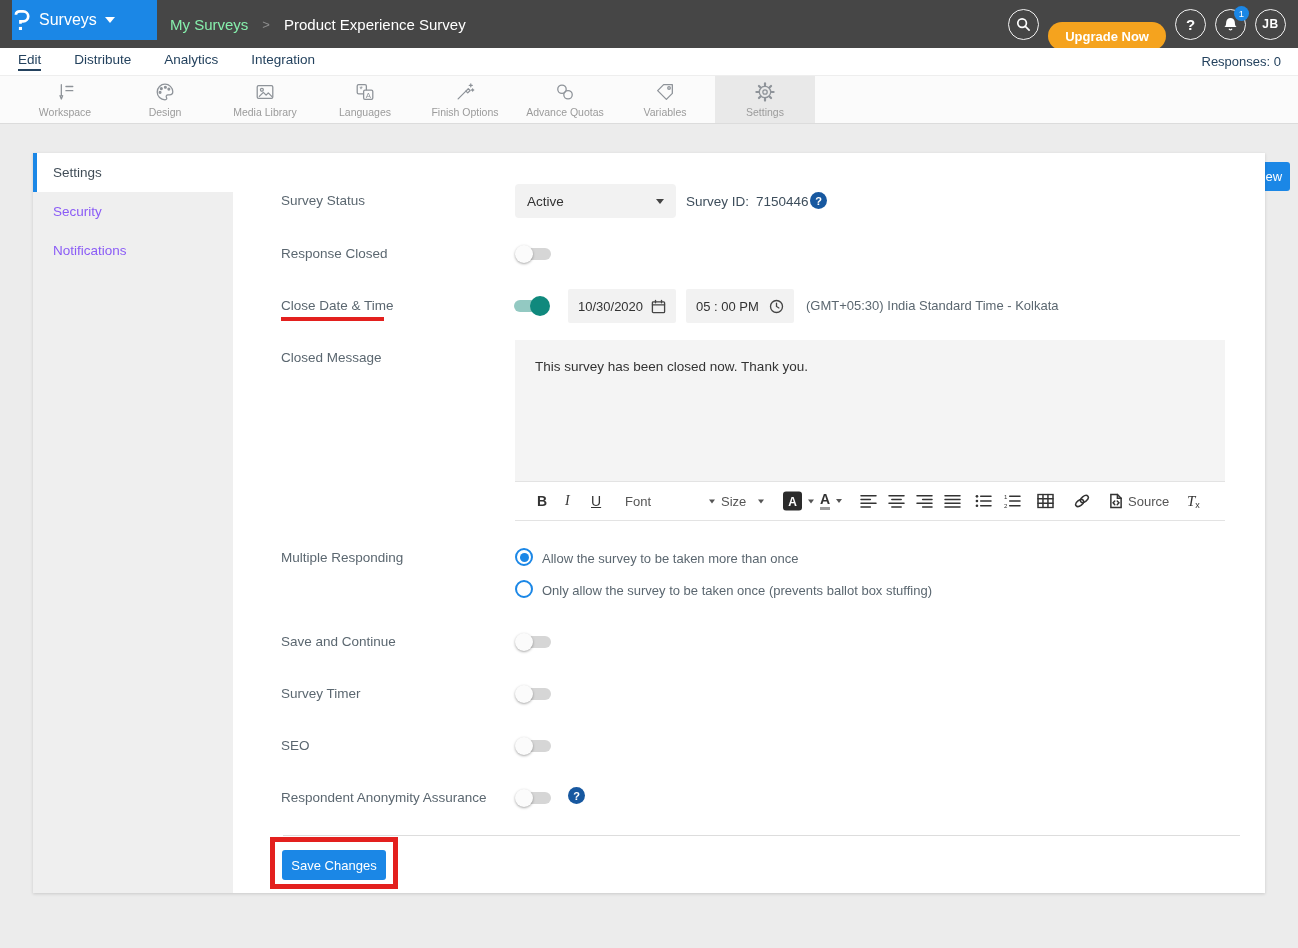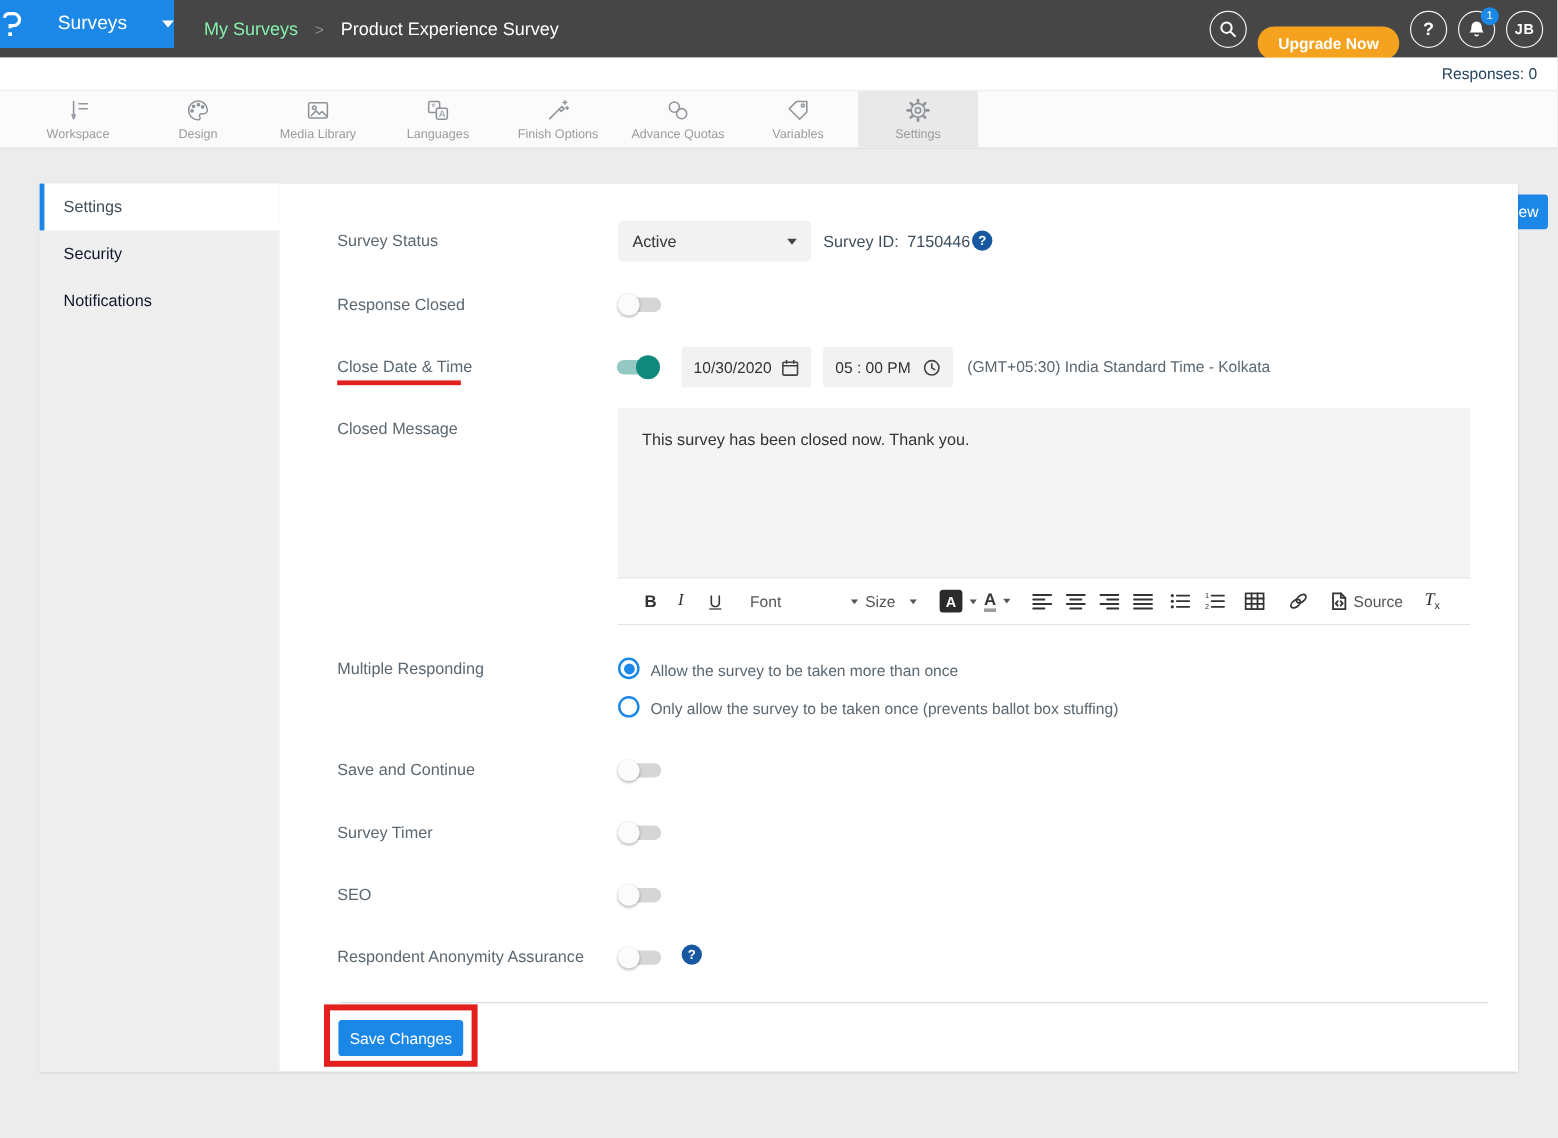--- a/index.html
+++ b/index.html
@@ -2,22 +2,22 @@
 <html><head>
 <meta charset="utf-8">
 <style>
   * { margin:0; padding:0; box-sizing:border-box; }
   html,body { background:#ECECEC; }
   body { font-family:"Liberation Sans","DejaVu Sans",sans-serif; }
   #canvas { position:relative; width:1298px; height:948px; background:#ECECEC; overflow:hidden; }
 
   
   .topbar { position:absolute; left:0; top:0; width:1298px; height:48px; background:#464646; }
-  .logo-block { position:absolute; left:0; top:0; width:145px; height:40px; background:#1B87E6;
-    display:flex; align-items:center; justify-content:space-between; gap:8px; cursor:pointer; }
+  .logo-block { position:absolute; left:12px; top:0; width:145px; height:40px; background:#1B87E6;
+    display:flex; align-items:center; justify-content:flex-start; gap:8px; cursor:pointer; }
   .logo-block .product { color:#fff; font-size:16px; }
   .tri-down { width:0; height:0; border-left:5px solid transparent; border-right:5px solid transparent; border-top:6px solid #fff; }
   .crumbs { position:absolute; left:170px; top:0; height:48px; display:flex; align-items:center; gap:14px; font-size:15px; }
   .crumb-parent { color:#86efac; cursor:pointer; }
   .crumb-sep { color:#8D8D8D; font-size:13px; }
   .crumb-current { color:#FFFFFF; }
   .top-right { position:absolute; right:12px; top:0; height:48px; display:flex; align-items:center; gap:9px; }
   .circle-btn { width:31px; height:31px; border:1.6px solid rgba(255,255,255,.92); border-radius:50%;
     display:flex; align-items:center; justify-content:center; color:#fff; cursor:pointer; position:relative; }
   .circle-btn .q { font-size:15px; font-weight:bold; }
@@ -47,21 +47,21 @@
   .url-box input { flex:1; border:none; outline:none; font-size:13px; color:#333; padding:0 4px 0 9px; background:transparent;
     font-family:"Liberation Sans","DejaVu Sans",sans-serif; }
   .pencil-btn { width:30px; height:31px; display:flex; align-items:center; justify-content:center; cursor:pointer; }
   .preview-btn { position:absolute; left:1206px; top:86px; width:84px; height:29px; background:#1B87E6; color:#fff;
     border-radius:3px; font-size:13px; display:flex; align-items:center; justify-content:center; gap:6px; cursor:pointer; }
 
   
   .panel { position:absolute; left:33px; top:153px; width:1232px; height:740px; background:#fff;
     box-shadow:0 1px 3px rgba(0,0,0,.15); }
   .side-col { position:absolute; left:0; top:0; width:200px; height:740px; background:#EFEFEF; }
-  .side-item { height:39px; display:flex; align-items:center; padding-left:20px; font-size:13.5px; color:#0f172a; cursor:pointer; }
+  .side-item { height:39px; display:flex; align-items:center; padding-left:20px; font-size:13.5px; color:#8b5cf6; cursor:pointer; }
   .side-item.active { background:#fff; border-left:4px solid #1B87E6; padding-left:16px; color:#414D57; }
 
   .lbl { position:absolute; font-size:13.5px; color:#5B6770; }
   .txt { position:absolute; font-size:13px; color:#5B6770; }
 
   .select-box { position:absolute; left:482px; top:31px; width:161px; height:34px; background:#F2F2F2; border-radius:4px;
     display:flex; align-items:center; font-size:13.5px; color:#333; padding:0 12px; cursor:pointer; }
   .select-box .tri { margin-left:auto; width:0; height:0; border-left:4.5px solid transparent; border-right:4.5px solid transparent; border-top:5.5px solid #444; }
 
   .help-dot { position:absolute; width:17px; height:17px; border-radius:50%; background:#1758A0; color:#fff;
@@ -138,20 +138,26 @@
         </svg>
         <span class="badge">1</span>
       </div>
       <div class="circle-btn">
         <span class="initials">JB</span>
       </div>
     </div>
   </div>
 
   <div class="tabs-row">
+    <div class="tabs">
+      <span class="tab active">Edit</span>
+      <span class="tab">Distribute</span>
+      <span class="tab">Analytics</span>
+      <span class="tab">Integration</span>
+    </div>
     <span class="responses">Responses: 0</span>
   </div>
 
   <div class="edit-toolbar">
     <div class="tool-items">
       <div class="tool-item">
         <svg width="22" height="22" viewBox="0 0 24 24">
           <path d="M8 4 v12 M6.6 16 L8 19.6 L9.4 16"></path>
             <line x1="13" y1="6" x2="20.5" y2="6"></line>
             <line x1="13" y1="10.5" x2="20.5" y2="10.5"></line>

